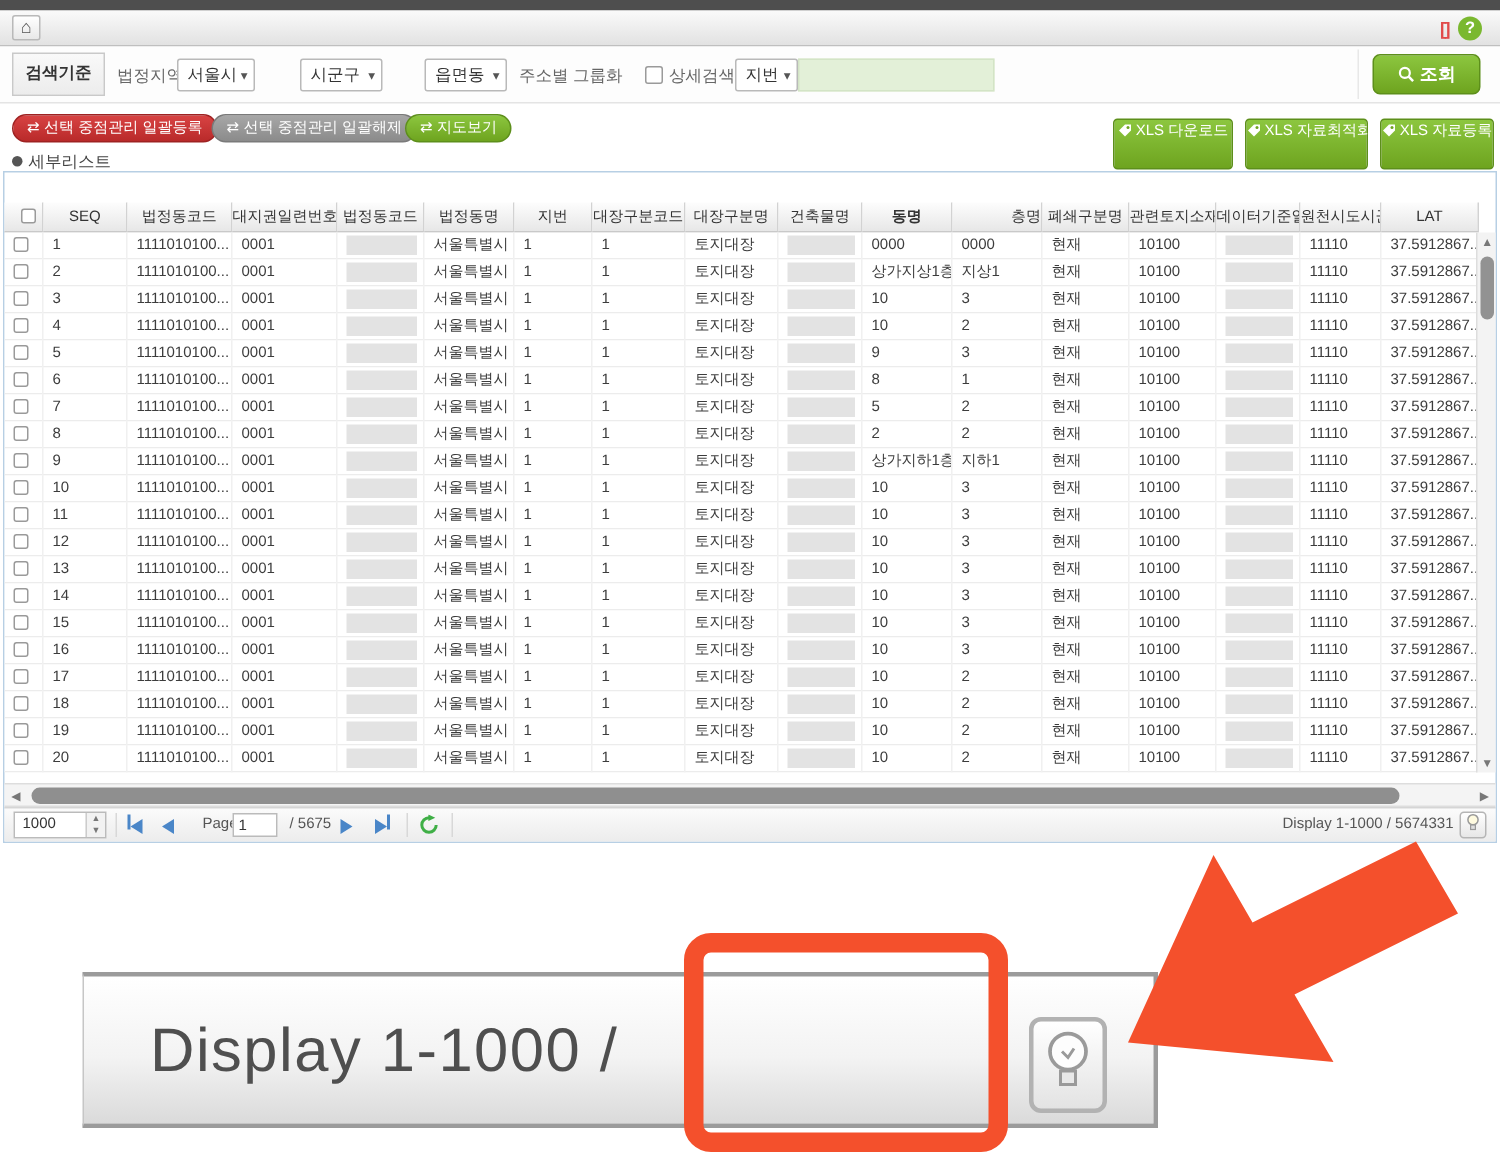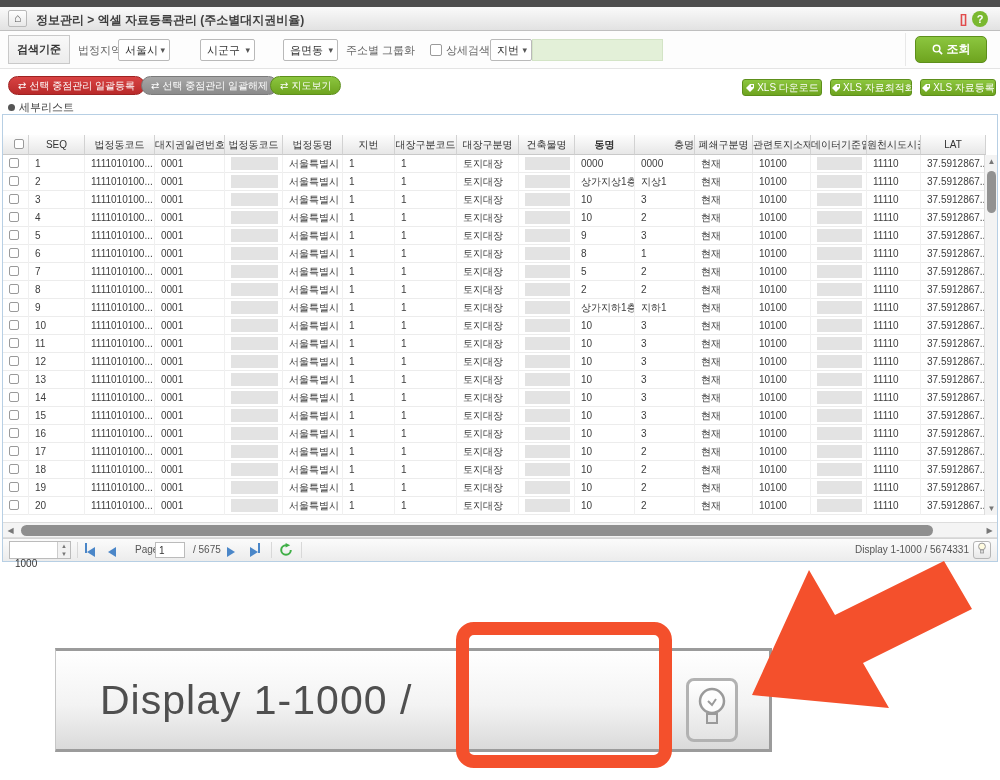--- a/index.html
+++ b/index.html
@@ -35,21 +35,21 @@
     text-align:center; line-height:25px; cursor:pointer; }
   .query-btn svg { vertical-align:-2px; margin-right:4px; }
 
   
   .pill { position:absolute; top:76px; height:19px; border-radius:11px; color:#fff; font-size:10px;
     text-align:center; line-height:18px; cursor:pointer; padding:0 9px; white-space:nowrap; }
   .pill .sw { font-size:10px; margin-right:3px; }
   .pill-red { left:8px; background:linear-gradient(180deg,#d84343,#b92a2a); border:1px solid #9e2222; }
   .pill-gray { left:141px; background:linear-gradient(180deg,#a7a7a7,#8b8b8b); border:1px solid #7a7a7a; }
   .pill-green { left:270px; background:linear-gradient(180deg,#8cc63f,#6ea41f); border:1px solid #5d8f1b; }
-  .xls-btn { position:absolute; top:79px; height:17px; border-radius:3px; background:linear-gradient(180deg,#8cc63f,#6ea41f);
+  .xls-btn { position:absolute; top:79px; height:34px; border-radius:3px; background:linear-gradient(180deg,#8cc63f,#6ea41f);
     border:1px solid #5d8f1b; color:#fff; font-size:10px; text-align:center; line-height:15px; cursor:pointer; white-space:nowrap; }
   .xls-btn svg { vertical-align:-2px; margin-right:2px; }
 
   .sublist { position:absolute; left:8px; top:100px; font-size:11px; color:#444; }
   .sublist .dot { display:inline-block; width:7px; height:7px; border-radius:50%; background:#555; margin-right:4px; }
 
   
   .dl-panel { position:absolute; left:2px; top:114px; width:996px; height:448px; border:1px solid #b7cfe4; background:#fff; }
   .dl-title { position:absolute; left:0; top:0; width:994px; height:20px; background:linear-gradient(180deg,#eaf3fb,#d2e2f2);
     border-bottom:1px solid #a9c7e0; font-size:12px; font-weight:bold; color:#1b3c6e; line-height:19px; padding-left:8px; }
@@ -69,21 +69,21 @@
   .v-thumb { position:absolute; left:2px; top:16px; width:9px; height:42px; background:#929292; border-radius:5px; cursor:pointer; }
 
   
   .hscroll { position:absolute; left:0; top:407px; width:994px; height:16px; background:#f4f4f4; border-top:1px solid #ddd; border-bottom:1px solid #ddd; }
   .h-arrow { position:absolute; top:1px; width:13px; height:13px; font-size:8px; color:#777; text-align:center; line-height:13px; cursor:pointer; }
   .h-thumb { position:absolute; left:18px; top:2px; width:912px; height:11px; background:#8f8f8f; border-radius:6px; cursor:pointer; }
 
   
   .pager { position:absolute; left:0; top:423px; width:994px; height:23px; background:linear-gradient(180deg,#fbfbfb,#ececec); border-top:1px solid #d5d5d5; }
   .spin { position:absolute; left:6px; top:2px; width:62px; height:18px; background:#fff; border:1px solid #bbb; }
-  .spin .val { position:absolute; left:5px; top:16px; font-size:10px; color:#333; }
+  .spin .val { position:absolute; left:5px; top:2px; font-size:10px; color:#333; }
   .spin .arrows { position:absolute; right:0; top:0; width:13px; height:16px; border-left:1px solid #ccc; background:#f2f2f2;
     font-size:6px; color:#777; text-align:center; line-height:8px; cursor:pointer; }
   .psep { position:absolute; top:3px; width:1px; height:16px; background:#d8d8d8; }
   .pbtn { position:absolute; top:4px; width:18px; height:15px; cursor:pointer; }
   .tri-l { display:inline-block; width:0; height:0; border:5px solid transparent; border-right:8px solid #4a86c8; border-left:none; }
   .tri-r { display:inline-block; width:0; height:0; border:5px solid transparent; border-left:8px solid #4a86c8; border-right:none; }
   .pbar { display:inline-block; width:2px; height:10px; background:#4a86c8; vertical-align:top; }
   .ptext { position:absolute; top:5px; font-size:10px; color:#555; }
   .pinput { position:absolute; left:152px; top:3px; width:30px; height:16px; background:#fff; border:1px solid #bbb; font-size:10px; color:#333; padding:0 3px; }
   .refresh { position:absolute; left:276px; top:4px; width:16px; height:16px; cursor:pointer; }
@@ -105,21 +105,20 @@
 </head>
 <body>
 
 <div class="screen">
 
   <div class="top-strip"></div>
   <div class="crumb-bar">
     <div class="home-btn">
       <span>⌂</span>
     </div>
-    <div class="crumb-text">정보관리 &gt; 엑셀 자료등록관리 (주소별대지권비율)</div>
     <div class="expand-ic">[]</div>
     <div class="help-ic">?</div>
   </div>
 
   <div class="search-panel">
     <div class="crit-box">검색기준</div>
     <div class="s-label" style="left:78px;text-align:center;">법정지역</div>
     <div class="sel" style="left:118px; width:52px;">
       <span>서울시</span>
       <span class="chev">▾</span>

